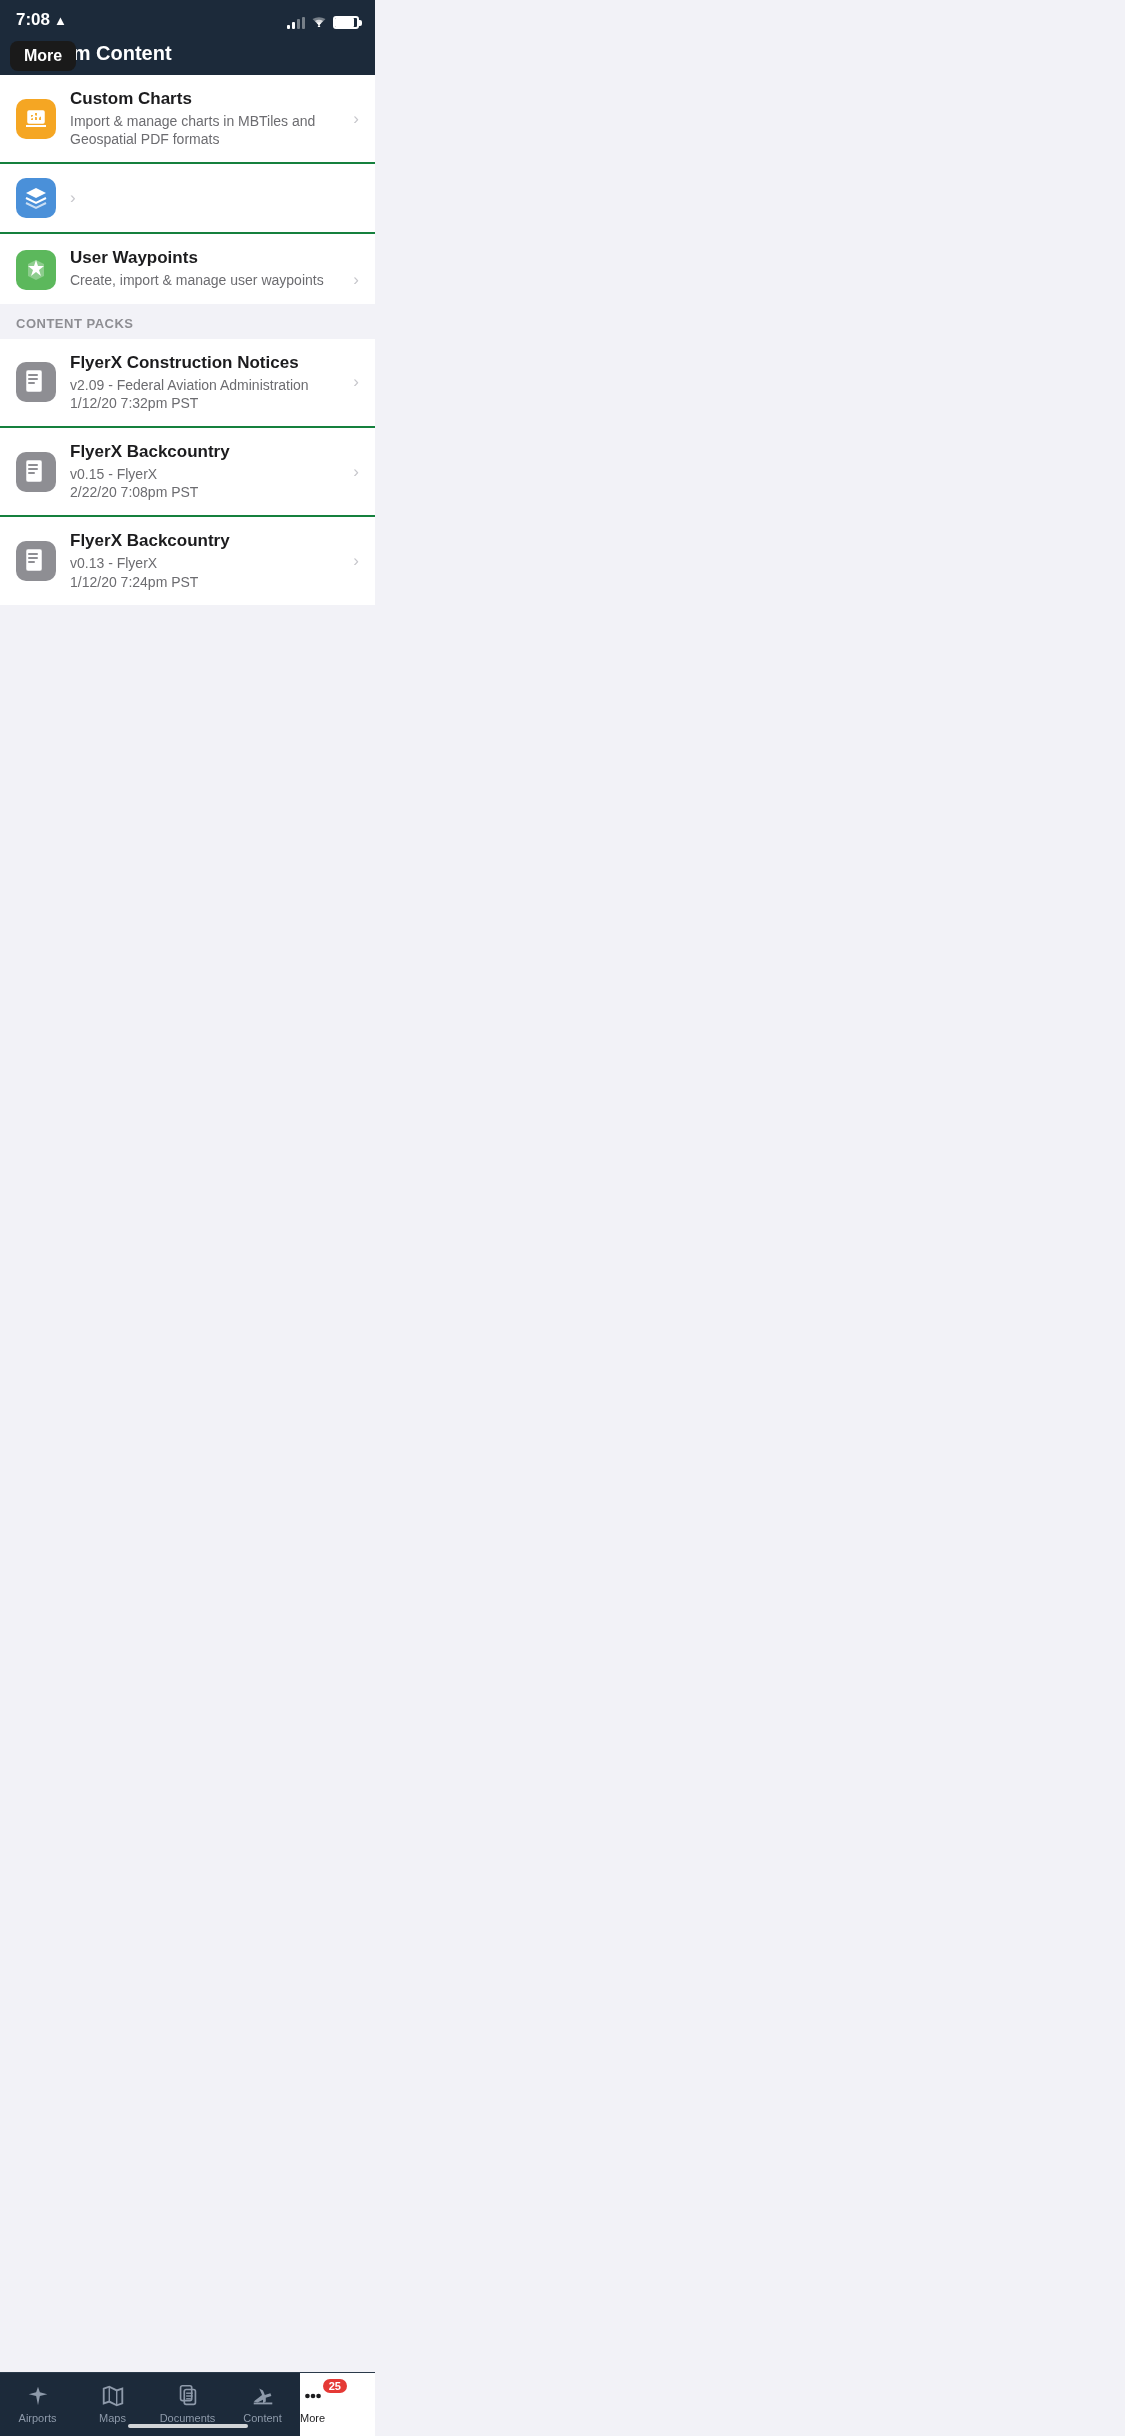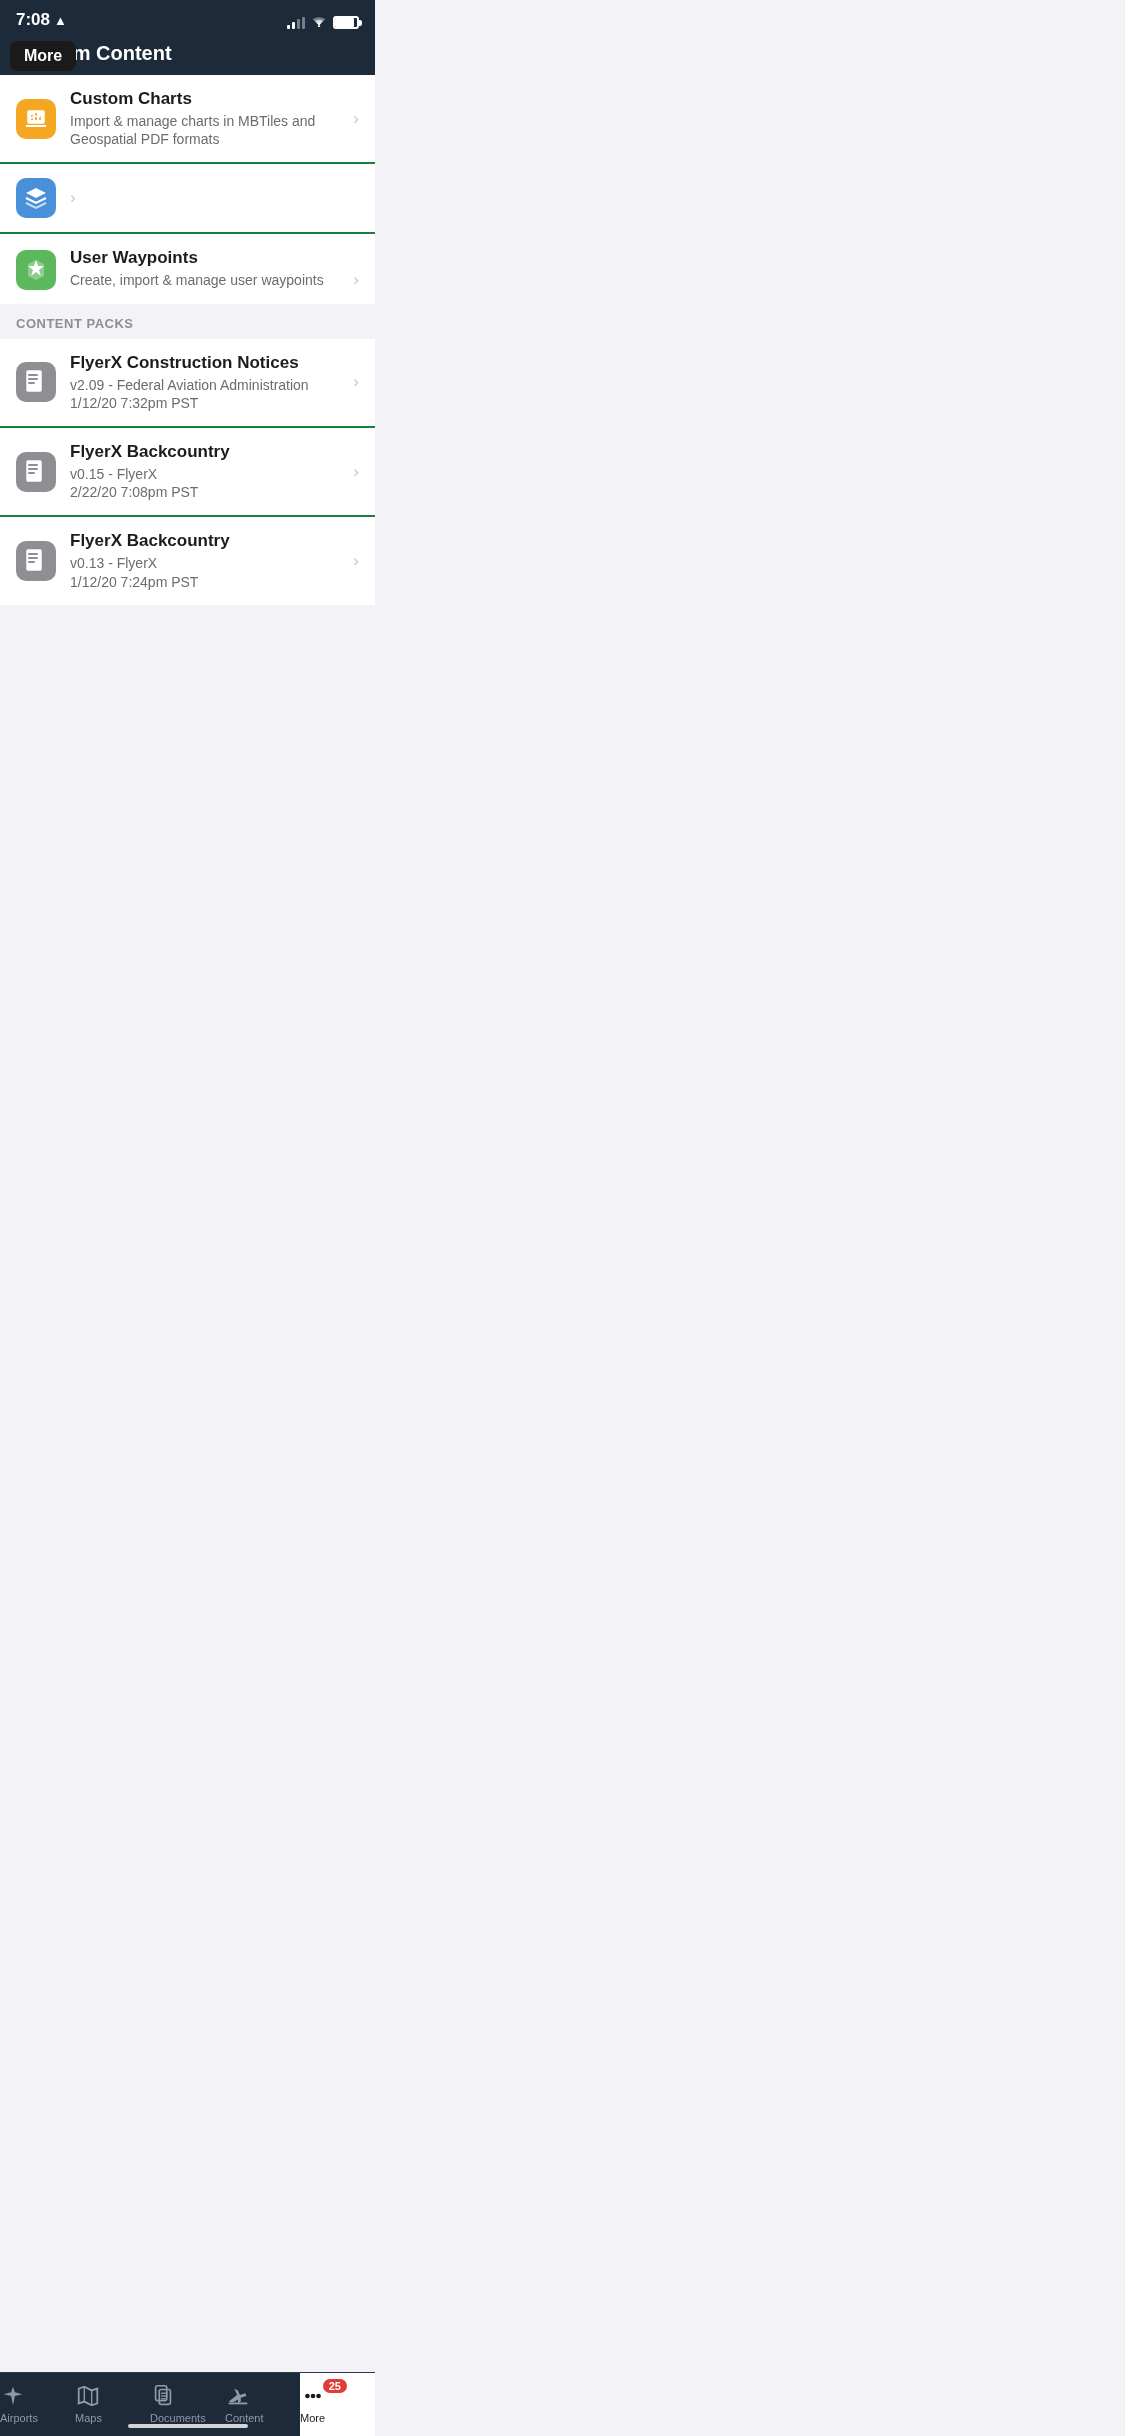--- a/index.html
+++ b/index.html
@@ -197,20 +197,21 @@
       width: 375px;
       background: #1c2a3a;
       display: flex;
       border-top: 1px solid #2a3a4a;
     }
 
     .tab-item {
       flex: 1;
       display: flex;
       flex-direction: column;
+      align-items: center;
       padding: 10px 0 12px;
       cursor: pointer;
       color: #8e9aaa;
       gap: 3px;
     }
     .tab-label {
       font-size: 11px;
       font-weight: 500;
     }
 

